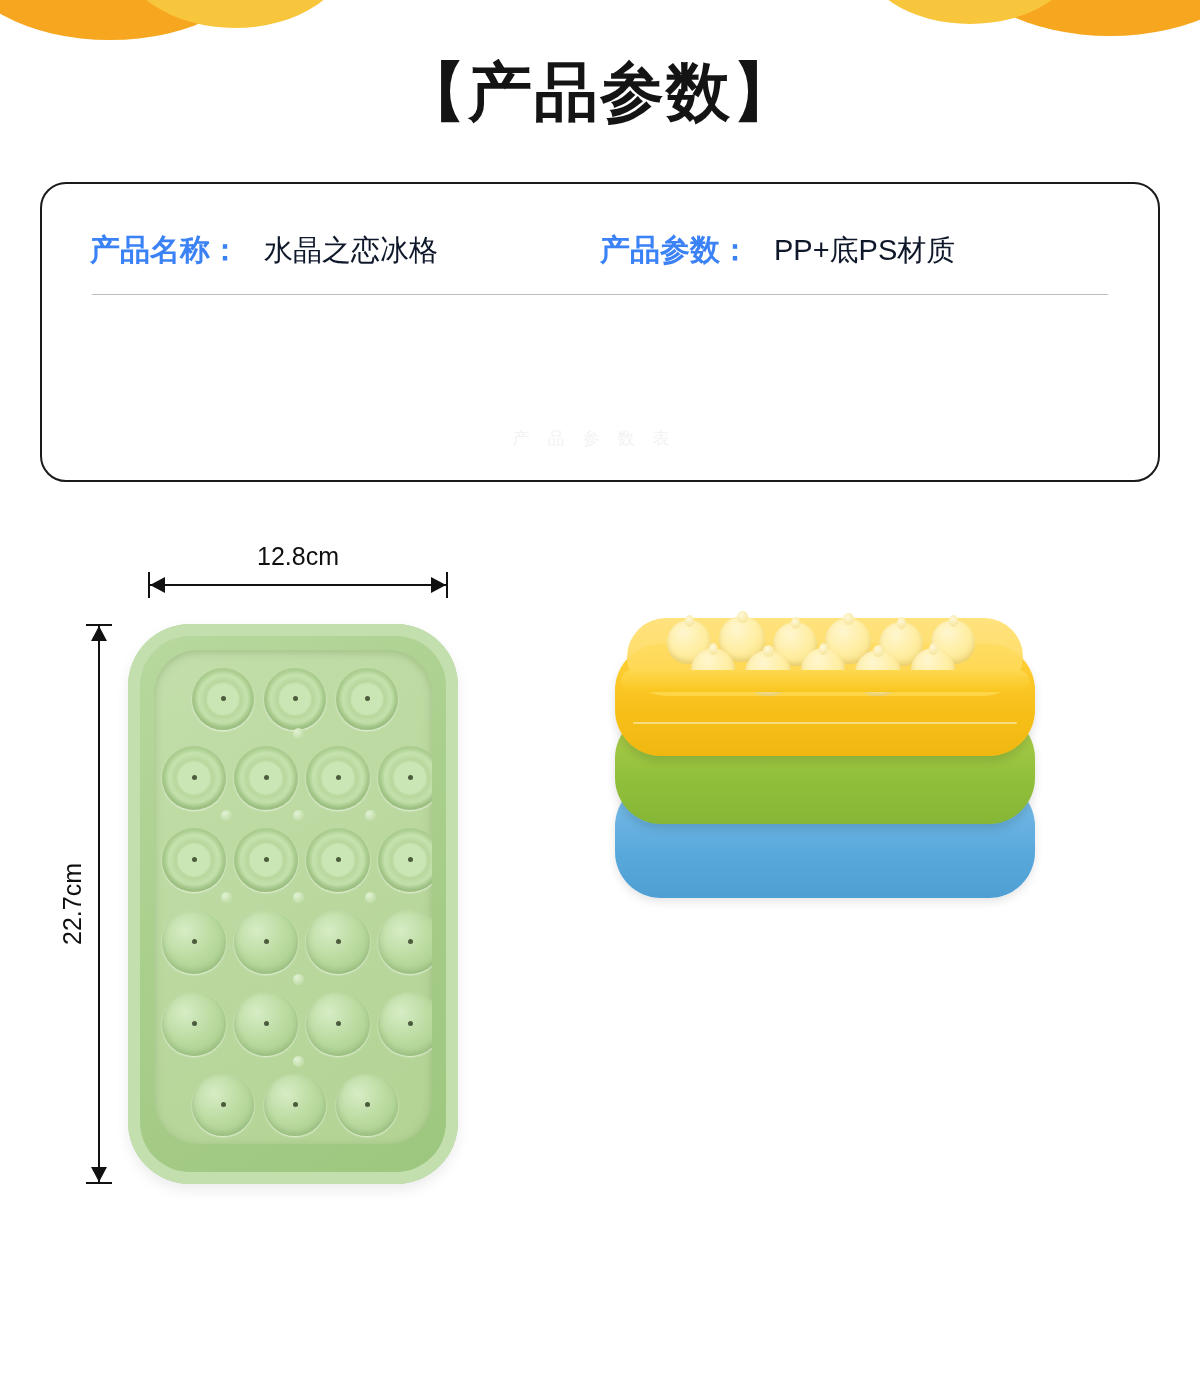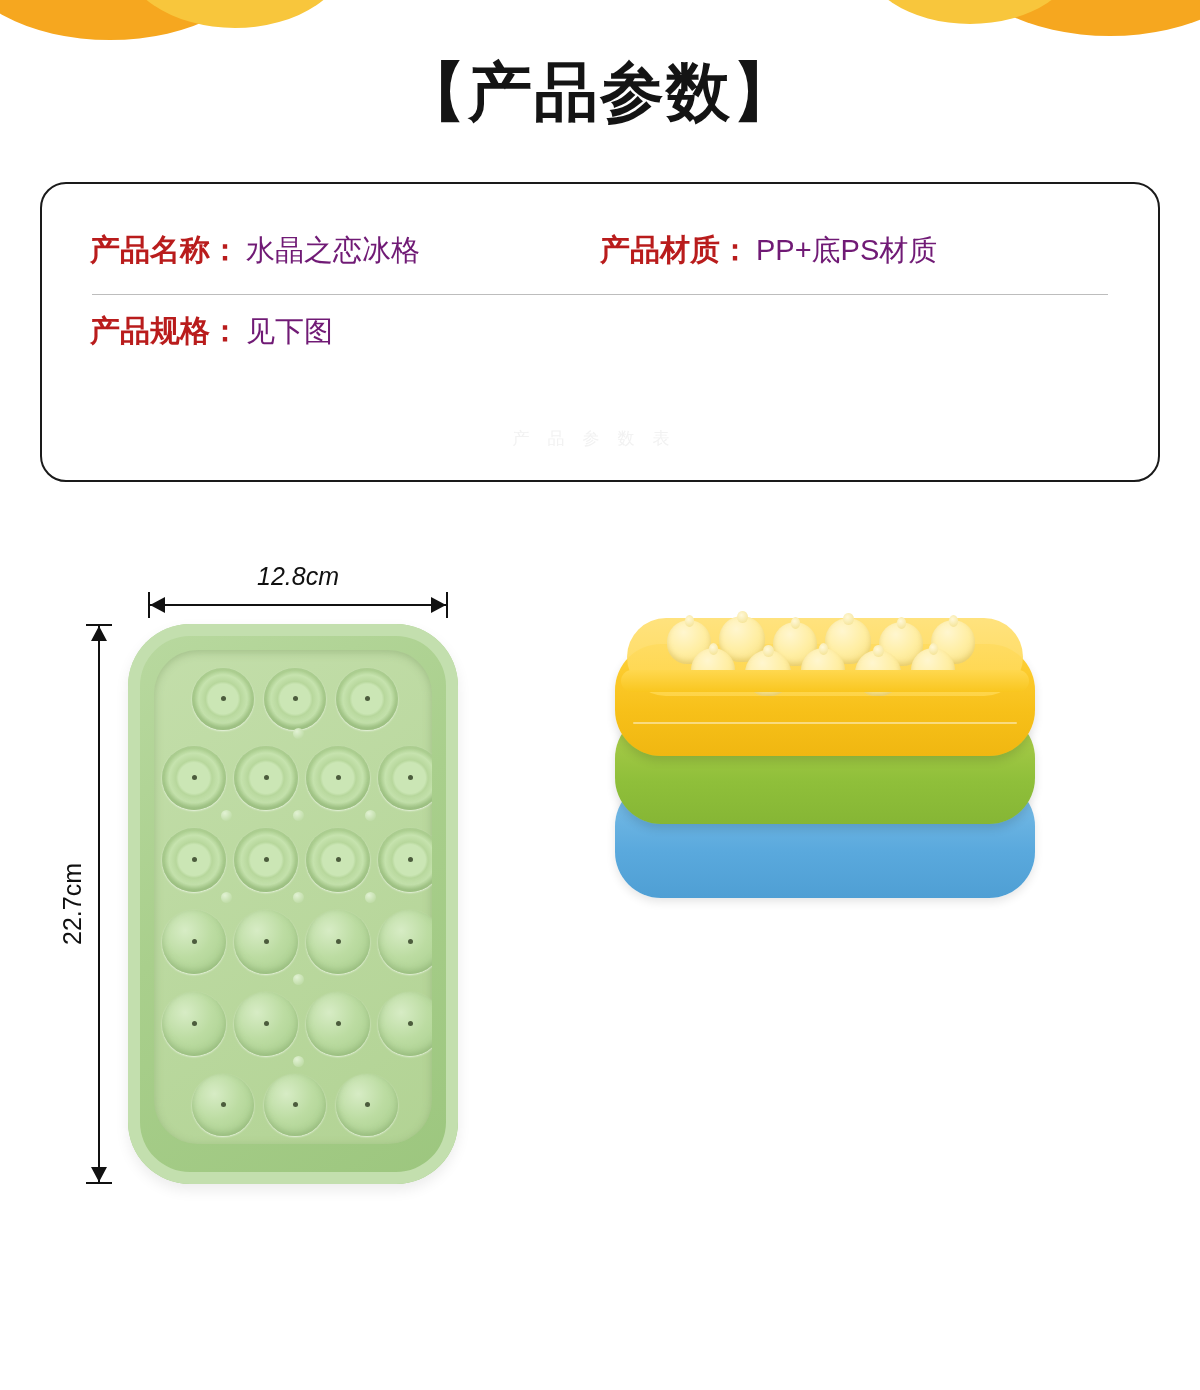--- a/index.html
+++ b/index.html
@@ -106,27 +106,27 @@
   }
   .param-row-divider {
     grid-column: 1 / span 2;
     height: 1px;
     background: #bdbdbd;
     margin: 0 2px;
   }
   .param-label {
     font-size: 30px;
     font-weight: bold;
-    color: #b91c1c;
+    color: #3b82f6;
     white-space: nowrap;
   }
   .param-value {
     font-size: 29px;
-    color: #701a75;
-    margin-left: 6px;
+    color: #0f172a;
+    margin-left: 24px;
     white-space: nowrap;
   }
   .watermark {
     position: absolute;
     bottom: 30px;
     left: 0;
     width: 100%;
     text-align: center;
     font-size: 17px;
     color: #f2f2f2;
@@ -137,24 +137,23 @@
   .figure-area {
     position: relative;
     margin-top: 34px;
     height: 690px;
   }
 
   
   .dim-top {
     position: absolute;
     left: 148px;
-    top: 52px;
+    top: 32px;
     width: 300px;
     height: 44px;
-    font-style: italic;
   }
   .dim-top-label {
     position: absolute;
     top: -6px;
     left: 0;
     width: 100%;
     text-align: center;
     font-size: 25px;
     color: #111;
   }
@@ -387,30 +386,26 @@
 
 <div class="param-card">
   <div class="param-grid">
 
     <div class="param-cell">
       <span class="param-label">产品名称：</span>
       <span class="param-value">水晶之恋冰格</span>
     </div>
 
     <div class="param-cell">
-      <span class="param-label">产品材质：</span>
+      <span class="param-label">产品参数：</span>
       <span class="param-value">PP+底PS材质</span>
     </div>
 
     <div class="param-row-divider"></div>
 
-    <div class="param-cell">
-      <span class="param-label">产品规格：</span>
-      <span class="param-value">见下图</span>
-    </div>
 
 
   </div>
   <div class="watermark">产品参数表</div>
 </div>
 
 <div class="figure-area">
 
   <div class="dim-top">
     <div class="dim-top-label">12.8cm</div>

